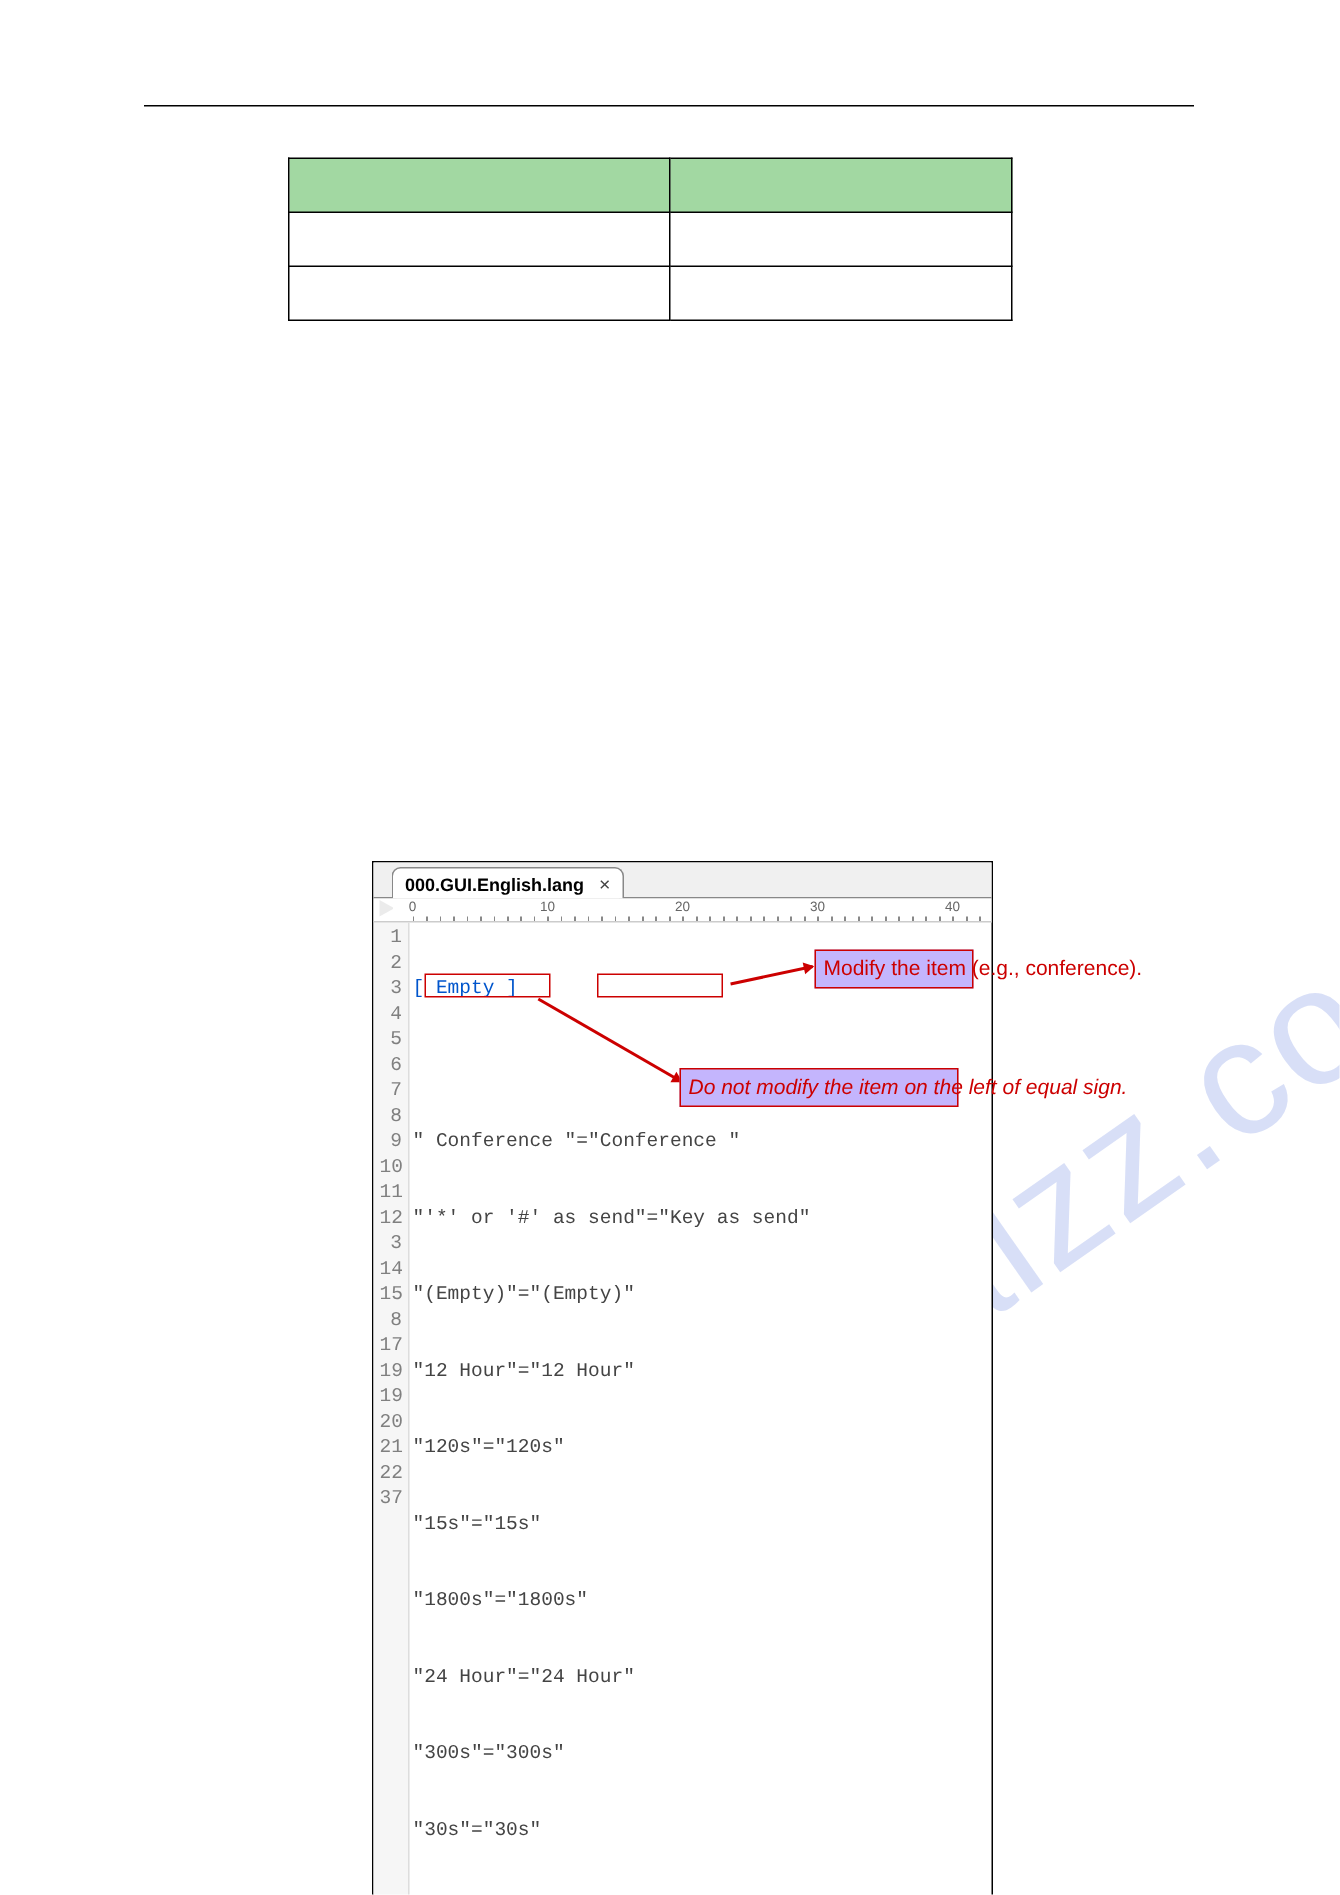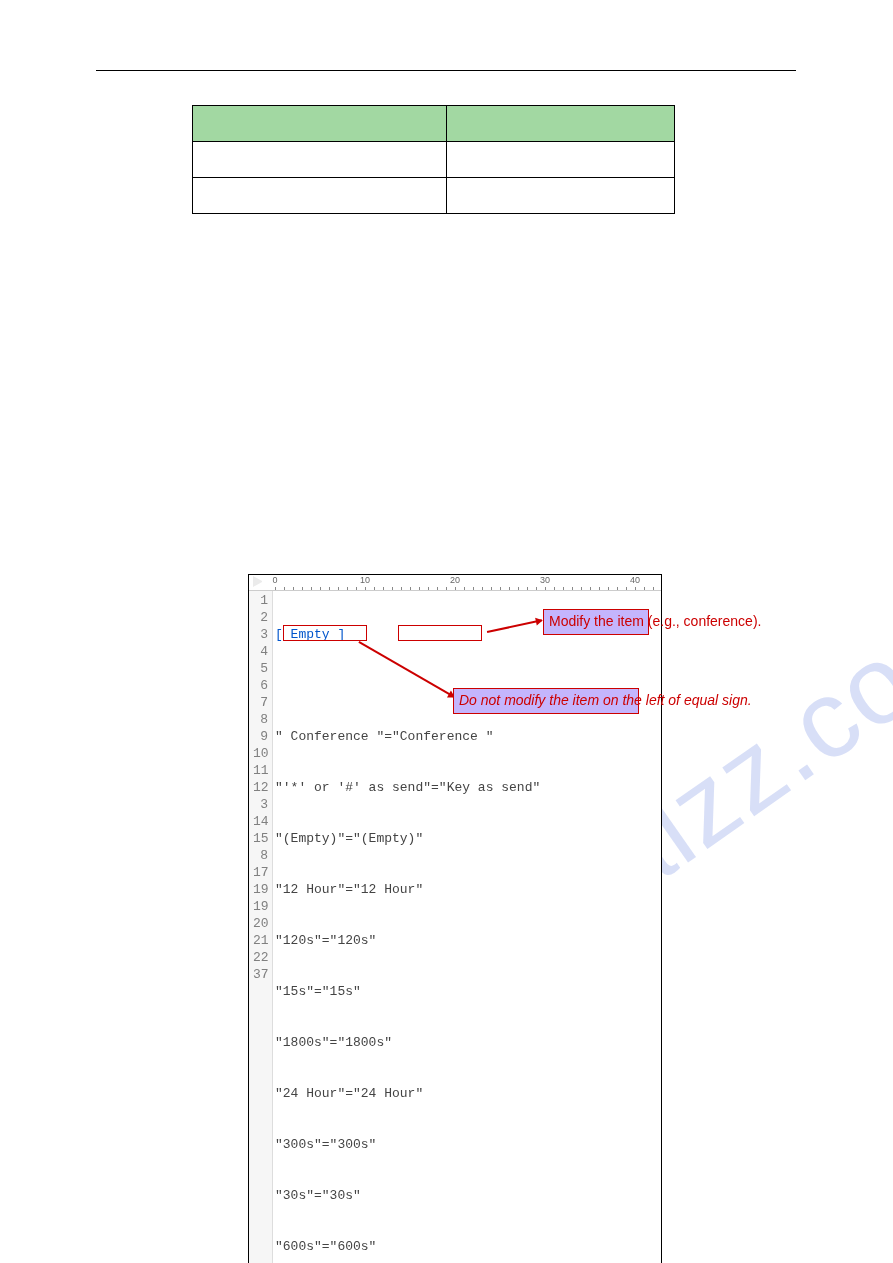--- a/index.html
+++ b/index.html
@@ -207,20 +207,26 @@
     <tr>
       <td class="col1"></td>
       <td class="col2"></td>
     </tr>
   </tbody>
 </table>
 
 <div class="watermark">manualzz.com</div>
 
 <div class="editor">
+  <div class="editor-tabbar">
+    <div class="editor-tab">
+      <span>000.GUI.English.lang</span>
+      <span class="close-x">×</span>
+    </div>
+  </div>
   <div class="ruler">
     <span class="ruler-home"></span>
     <div class="ruler-inner">
       <span class="ruler-num" style="left:0px">0</span>
       <span class="ruler-num" style="left:90px">10</span>
       <span class="ruler-num" style="left:180px">20</span>
       <span class="ruler-num" style="left:270px">30</span>
       <span class="ruler-num" style="left:360px">40</span>
       <div class="ruler-minor-row"></div>
     </div>

